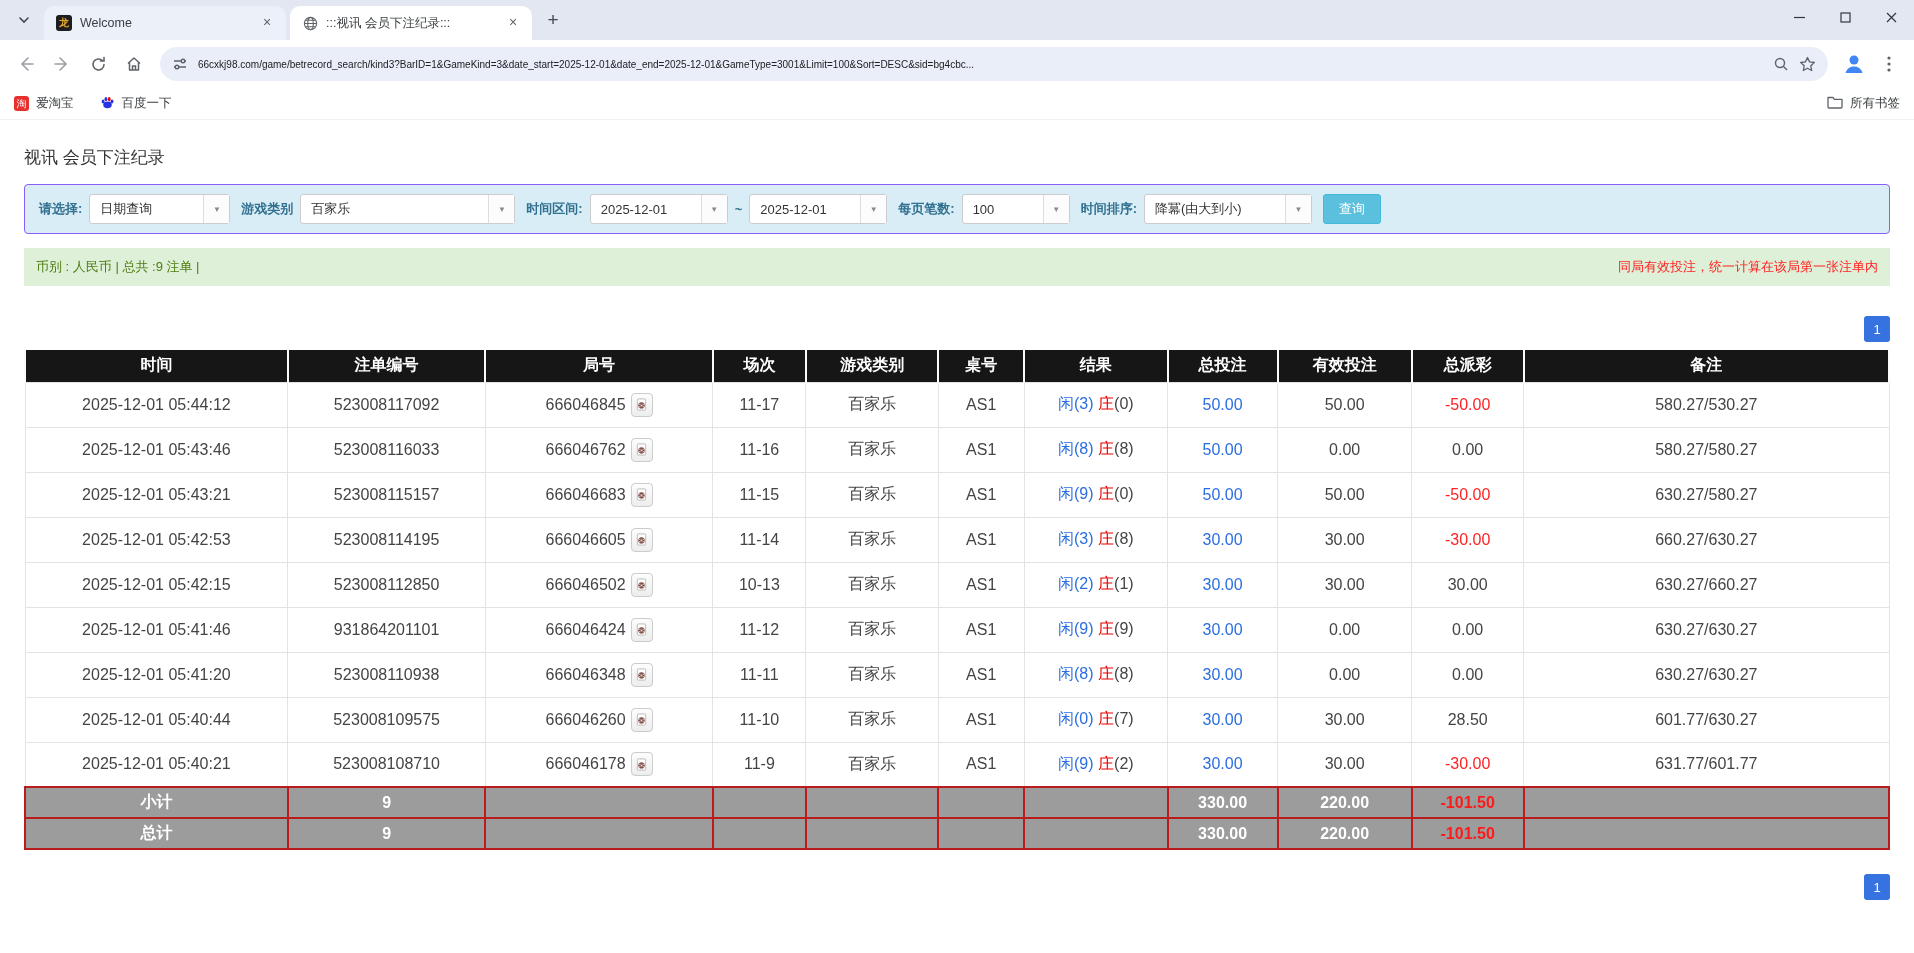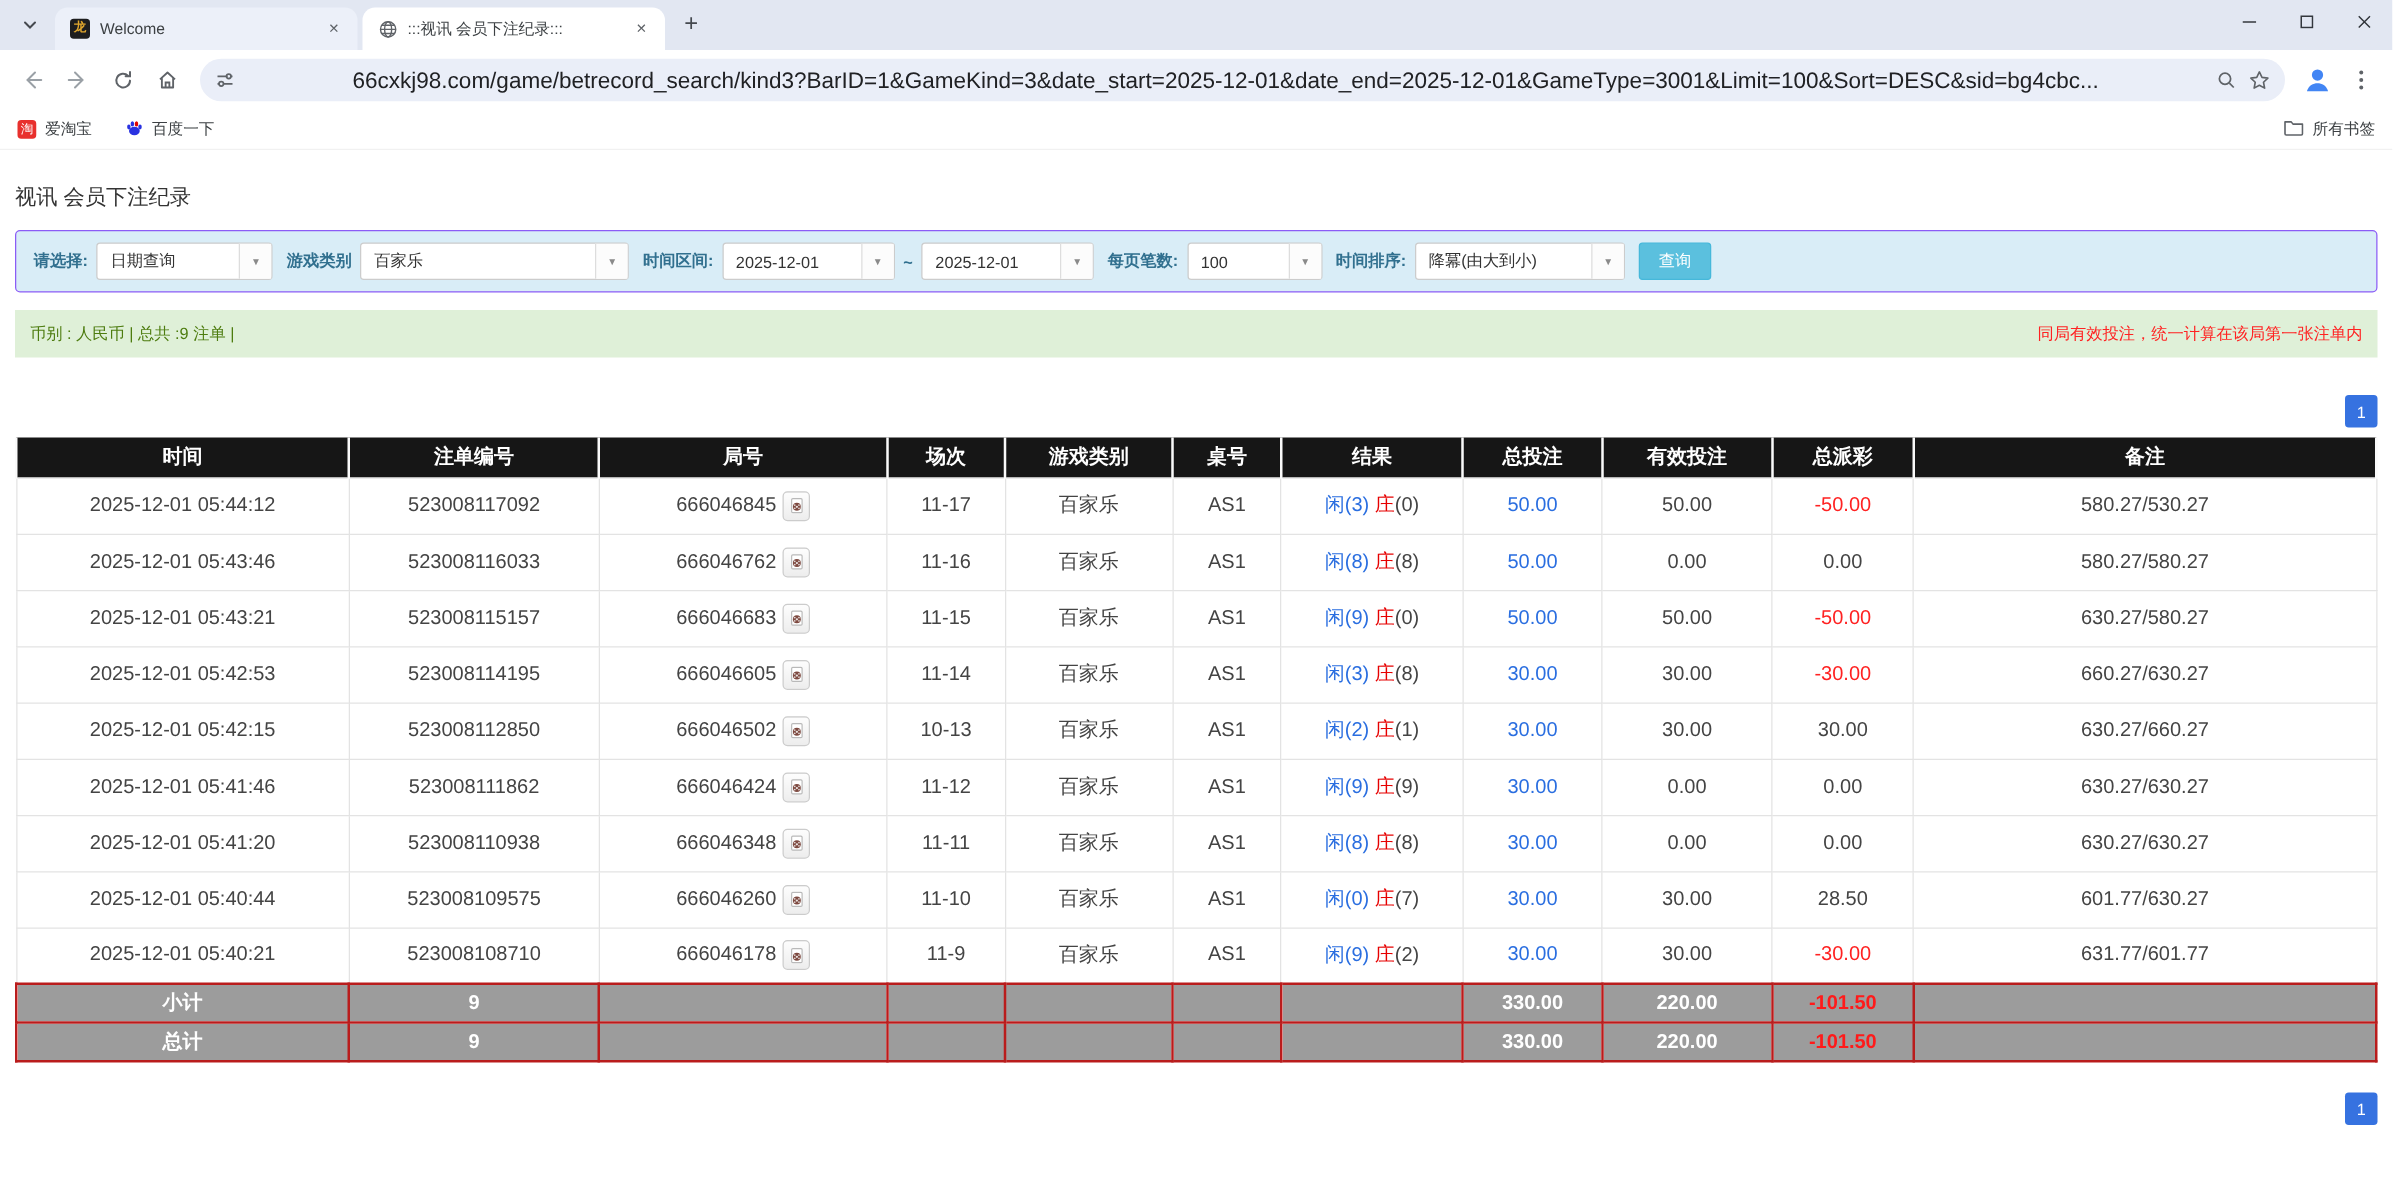--- a/index.html
+++ b/index.html
@@ -22,33 +22,33 @@
   .favicon{width:16px; height:16px; flex:0 0 16px; display:inline-flex; align-items:center; justify-content:center;}
   .fav-welcome{background:#1d1d1f; border-radius:3px; color:#e0a62e; font-size:10px; font-weight:bold; line-height:16px; justify-content:center;}
   .newtab{width:26px; height:26px; margin:0 0 7px 8px; border:none; background:transparent; font-size:19px; color:#45494f; cursor:pointer; border-radius:50%;}
   .win-controls{position:absolute; right:0; top:0; height:34px; display:flex;}
   .win-controls span{width:46px; height:34px; display:flex; align-items:center; justify-content:center; color:#33373d; font-size:13px; cursor:pointer;}
 
   .toolbar{height:48px; background:#fff; display:flex; align-items:center; padding:0 10px; gap:4px;}
   .nav-btn{width:32px; height:32px; border:none; background:transparent; border-radius:50%; display:flex; align-items:center; justify-content:center; color:#5f6368; cursor:pointer;}
   .nav-btn.dim{color:#9aa0a6;}
   .urlbar{flex:1; height:34px; margin:0 6px; background:#eaeef8; border-radius:17px; display:flex; align-items:center; padding:0 12px; gap:10px; min-width:0;}
-  .url-text{flex:1; font-size:18px; color:#202124; white-space:nowrap; overflow:hidden; text-overflow:ellipsis;text-align:center;}
+  .url-text{flex:1; font-size:10px; color:#202124; white-space:nowrap; overflow:hidden; text-overflow:ellipsis;}
   .pill-icon{flex:0 0 auto; display:flex; align-items:center; color:#5f6368; cursor:pointer;}
   .avatar{width:32px; height:32px; border-radius:50%; display:flex; align-items:center; justify-content:center; background:transparent; cursor:pointer;}
   .menu-dots{width:30px; height:30px; display:flex; align-items:center; justify-content:center; color:#5f6368; font-size:16px; cursor:pointer;}
 
   .bookmarks{height:32px; background:#fff; display:flex; align-items:center; padding:0 14px; gap:26px; font-size:12.5px; color:#3c4043; border-bottom:1px solid #f1f1f1;}
   .bm{display:flex; align-items:center; gap:7px; cursor:pointer;}
   .bm-ico-taobao{width:15px; height:15px; background:#e8302d; color:#fff; border-radius:3px; font-size:10px; line-height:15px; text-align:center; display:inline-block;}
   .bm-spacer{flex:1;}
   .bm-right{display:flex; align-items:center; gap:7px; cursor:pointer;}
 
   
-  .content{padding:0 12px;}
+  .content{padding:0 24px;}
   .page-title{font-size:17px; font-weight:normal; color:#333; margin:26px 0 15px 0;}
 
   .filterbar{background:var(--filter-bg); border:1px solid #8b5cf6; border-radius:4px; padding:9px 10px; display:flex; align-items:center; gap:7px; font-size:13px;}
   .flabel{color:#31708f; font-weight:bold; white-space:nowrap; margin-left:4px;}
   .fselect{background:#fff; border:1px solid #ccc; border-radius:3px; height:30px; display:flex; align-items:stretch; cursor:pointer;}
   .fselect .val{padding:0 10px; display:flex; align-items:center; color:#333; flex:1; white-space:nowrap;}
   .fselect .caret{width:26px; border-left:1px solid #ddd; display:flex; align-items:center; justify-content:center; color:#8a8a8a; font-size:8px; background:#fcfcfc;}
   .tilde{color:#31708f; font-weight:bold;}
   .search-btn{background:var(--search-btn); color:#fff; border:1px solid #46b8da; border-radius:3px; height:30px; padding:0 15px; font-size:13px; cursor:pointer; margin-left:4px;}
 
@@ -386,21 +386,21 @@
           <td>百家乐</td>
           <td>AS1</td>
           <td><span class="player">闲(2)</span> <span class="banker">庄</span><span class="banker-num">(1)</span></td>
           <td><span class="bet-blue">30.00</span></td>
           <td>30.00</td>
           <td><span class="">30.00</span></td>
           <td>630.27/660.27</td>
         </tr>
         <tr>
           <td>2025-12-01 05:41:46</td>
-          <td>523008111862</td>
+          <td>931864201101</td>
           <td><span class="round-wrap">666046424<span class="vid-btn">
                 <svg width="13" height="13" viewBox="0 0 14 14">
                   <rect x="2.5" y="1" width="9" height="12" rx="1" fill="#fff" stroke="#b9b9b9"></rect>
                   <circle cx="7" cy="8" r="3.4" fill="#7e4a41"></circle>
                   <circle cx="7" cy="8" r="1" fill="#e9e3e1"></circle>
                   <circle cx="5.2" cy="6.6" r="0.7" fill="#e9e3e1"></circle>
                   <circle cx="8.8" cy="6.6" r="0.7" fill="#e9e3e1"></circle>
                   <circle cx="5.2" cy="9.4" r="0.7" fill="#e9e3e1"></circle>
                   <circle cx="8.8" cy="9.4" r="0.7" fill="#e9e3e1"></circle>
                 </svg>

